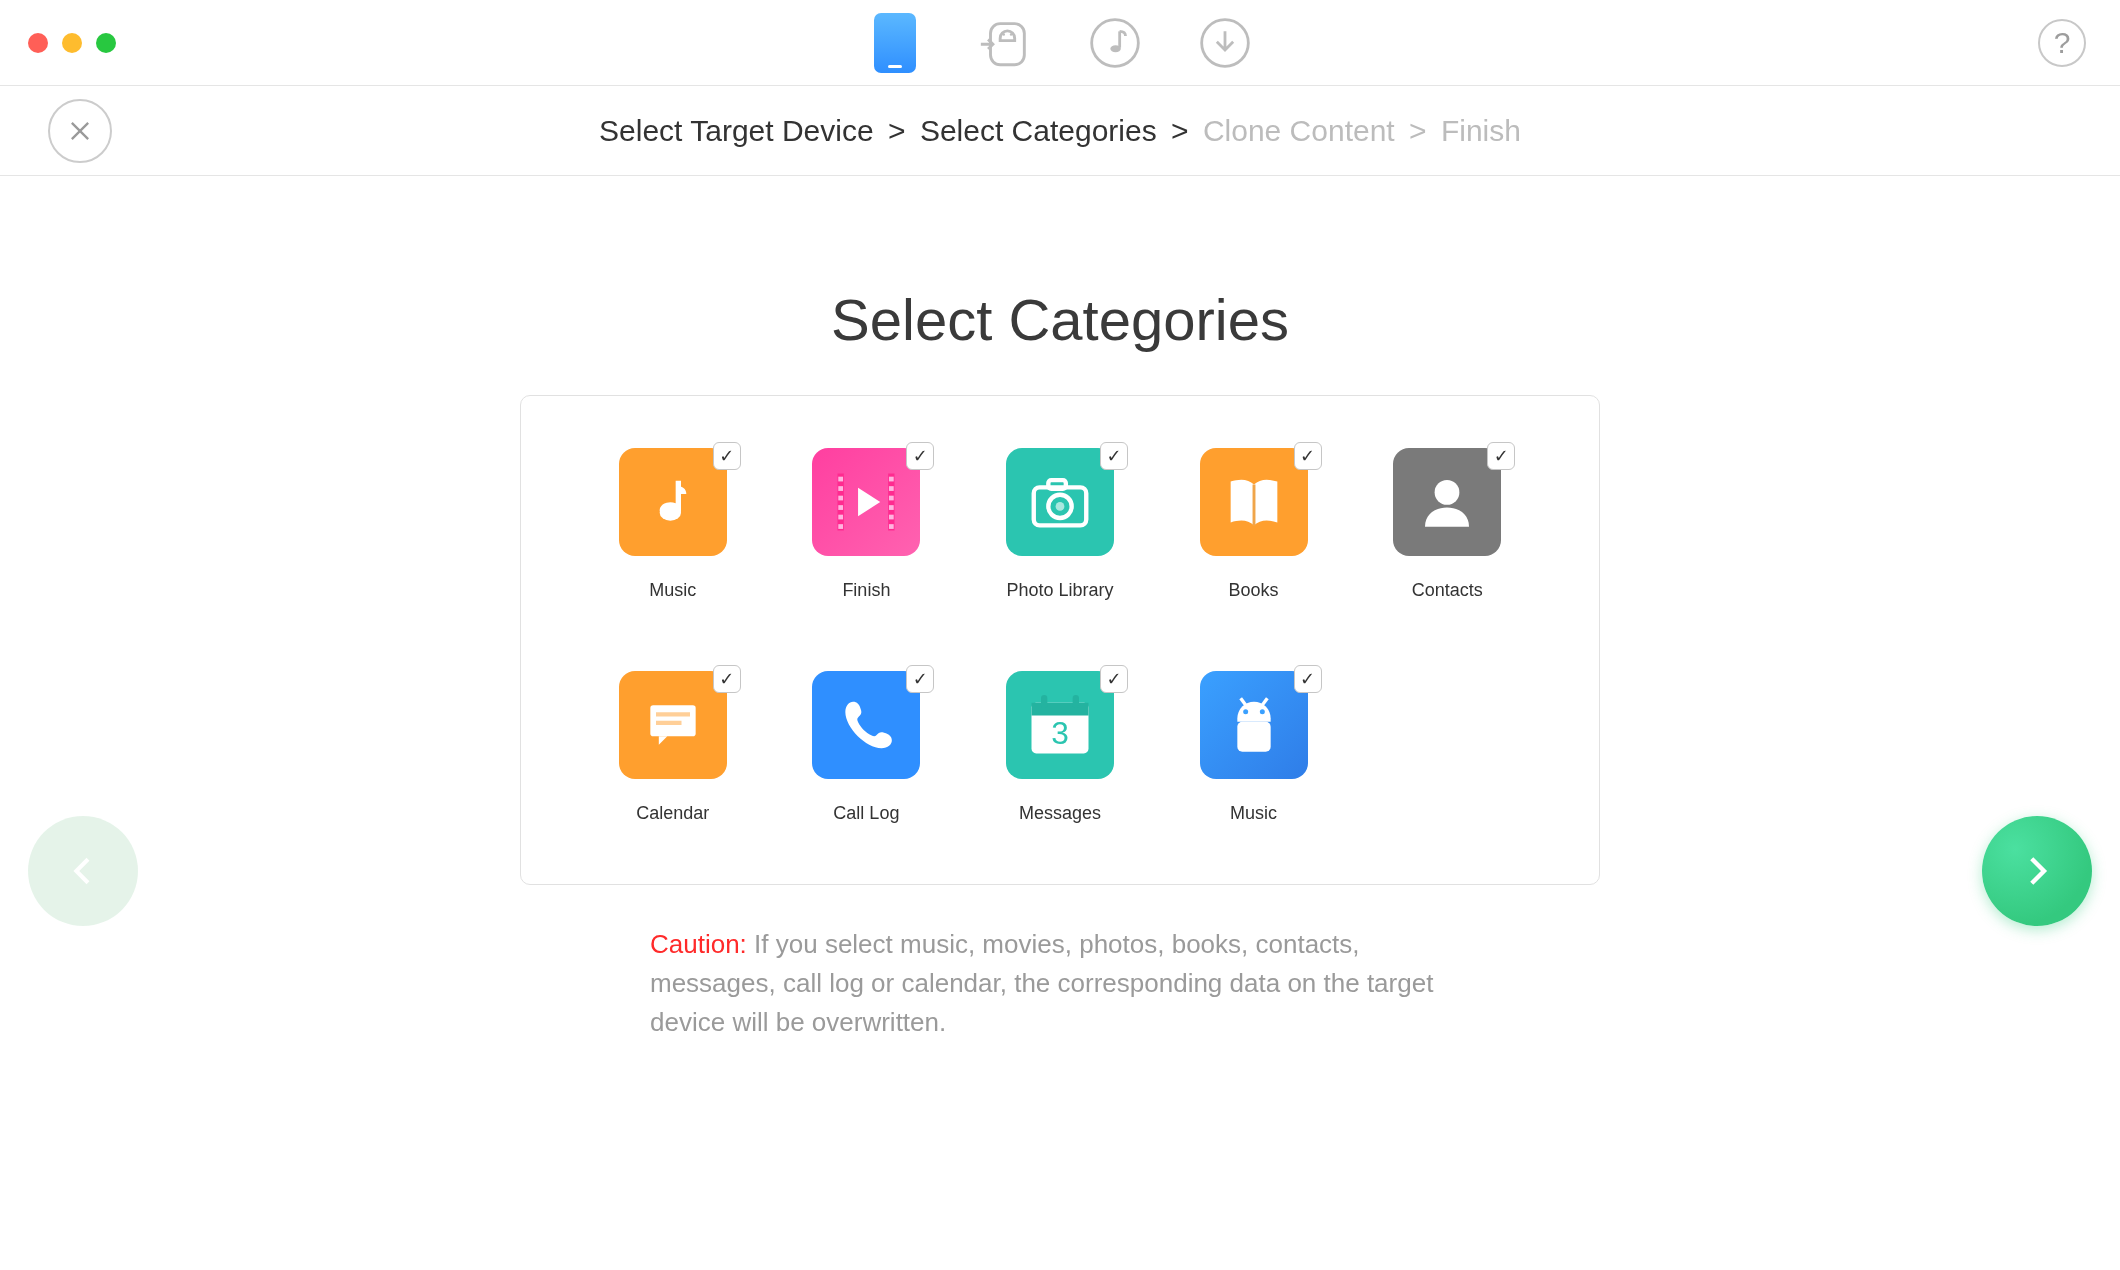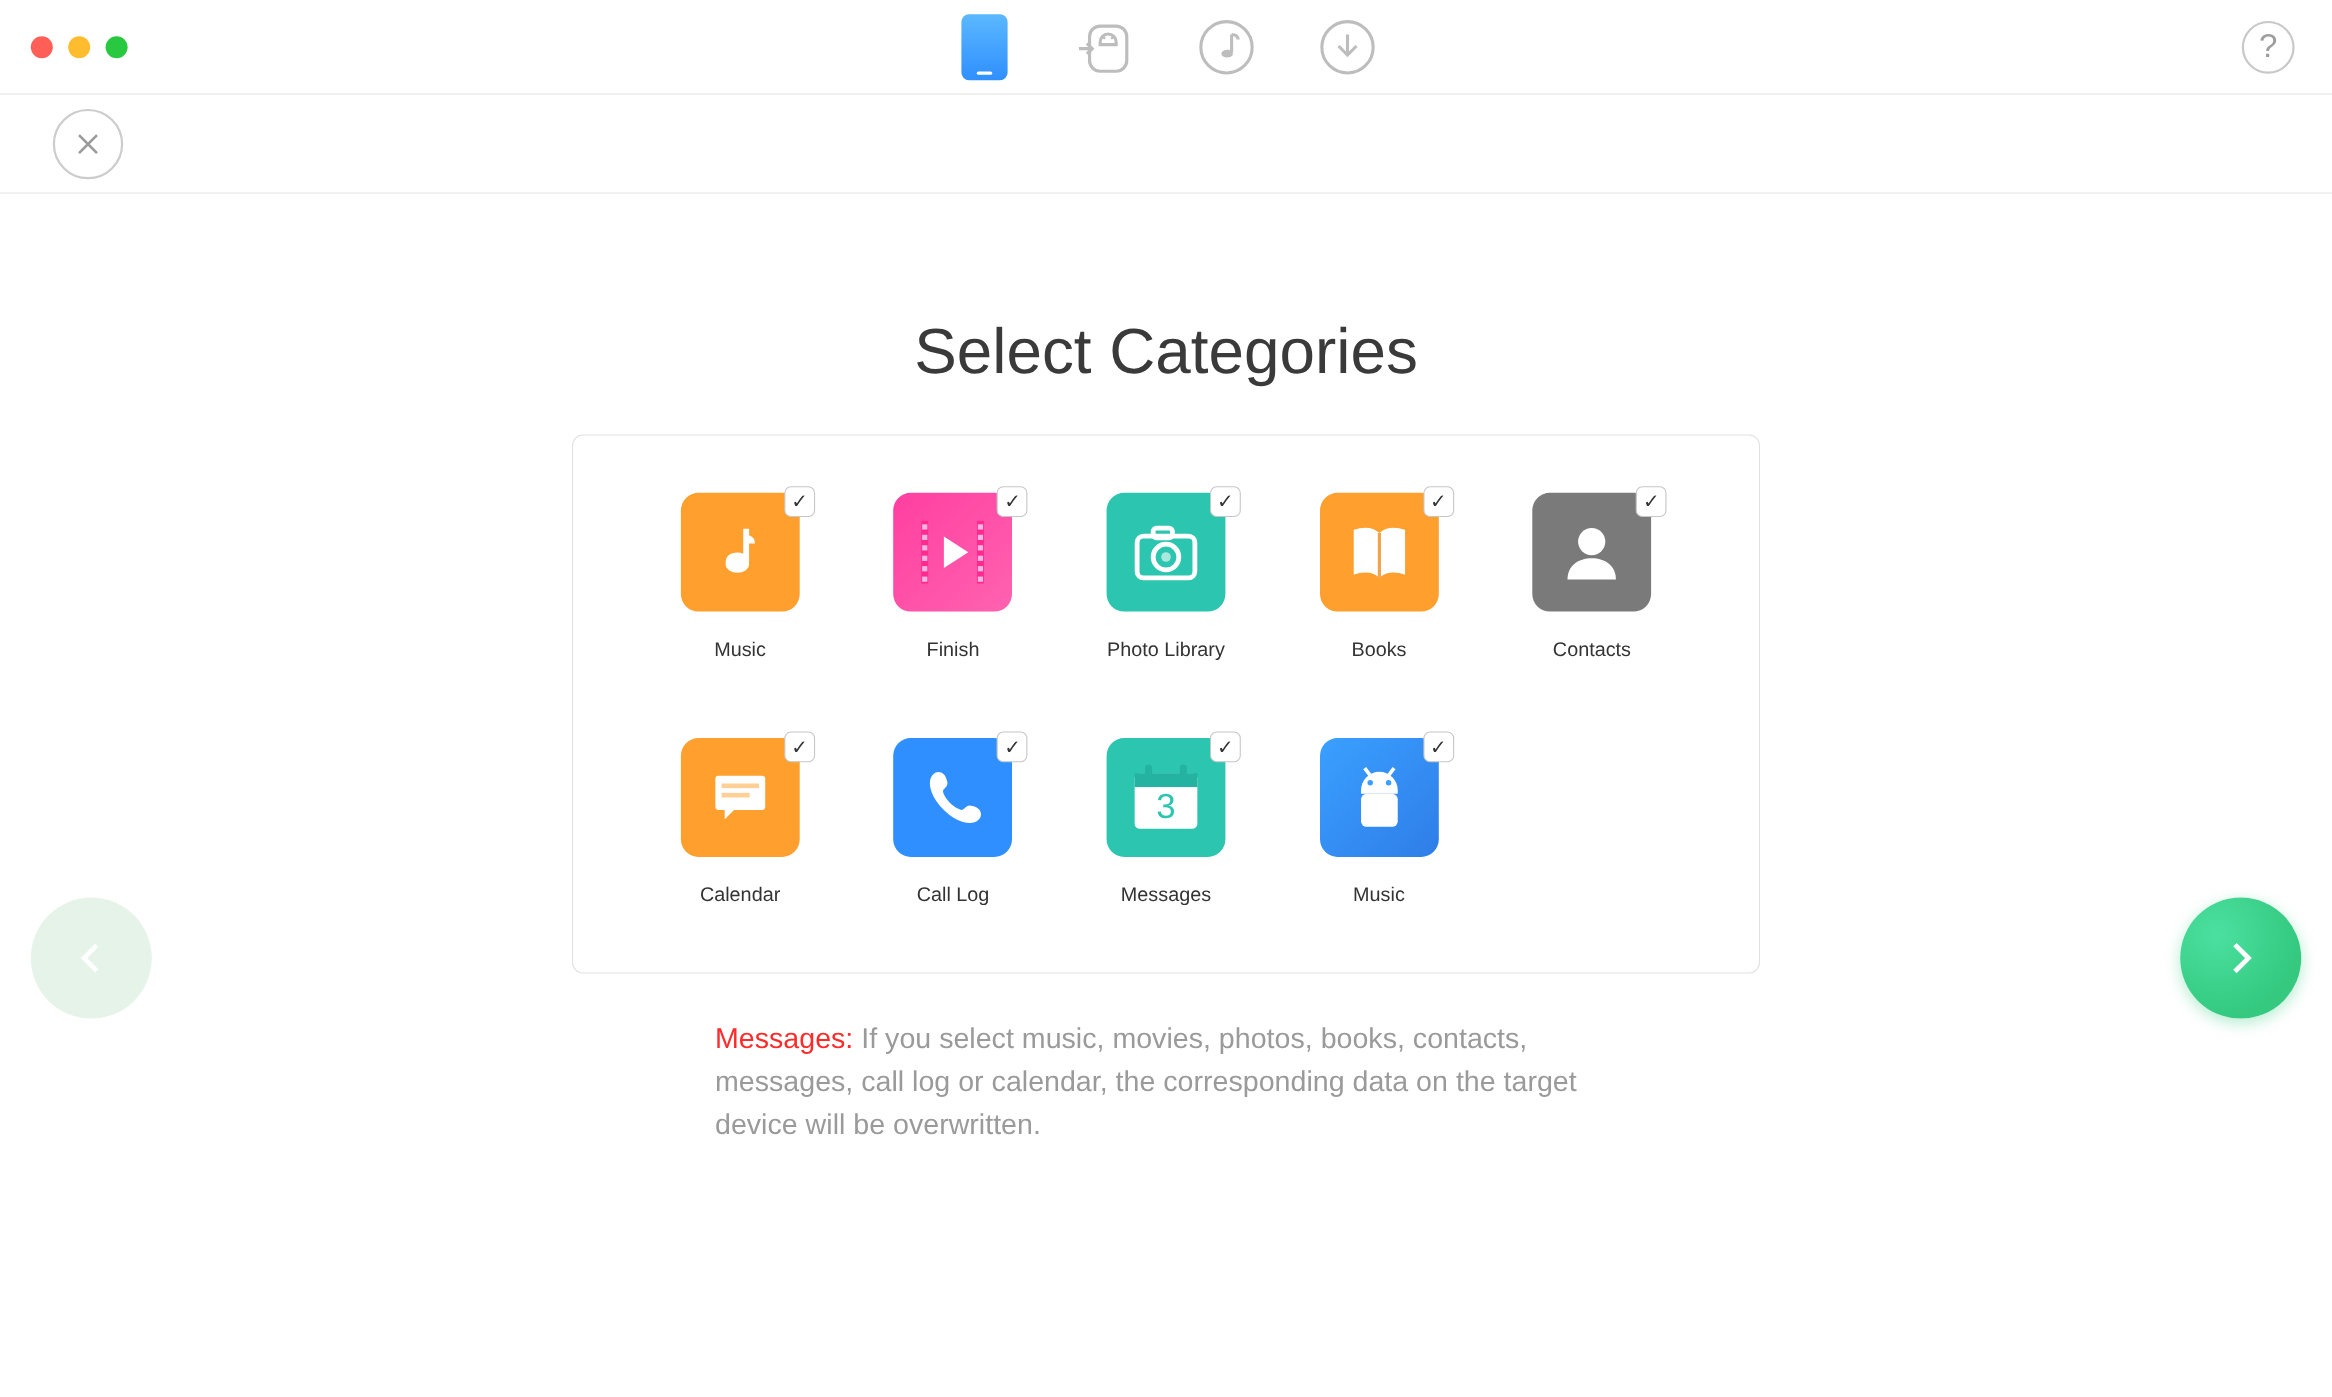--- a/index.html
+++ b/index.html
@@ -85,20 +85,29 @@
     <span>?</span>
   </div>
 </div>
 <div class="divider"></div>
 
 <div class="subheader">
   <div class="close-circle">
     <svg width="28" height="28" viewBox="0 0 24 24" stroke="#9a9a9a" stroke-width="2" fill="none">
         <path d="M5 5l14 14M19 5L5 19"></path>
       </svg>
+  </div>
+  <div class="breadcrumb">
+    <span>Select Target Device</span>
+    <span class="sep">&gt;</span>
+    <span>Select Categories</span>
+    <span class="sep">&gt;</span>
+    <span class="inactive">Clone Content</span>
+    <span class="sep inactive">&gt;</span>
+    <span class="inactive">Finish</span>
   </div>
 </div>
 
 <div class="main">
   <div class="page-title">Select Categories</div>
 
   <div class="category-panel">
     <div class="grid">
 
       <div class="cat">
@@ -222,21 +231,21 @@
           </svg>
           <div class="check">✓</div>
         </div>
         <div class="cat-label">Music</div>
       </div>
 
     </div>
   </div>
 
   <div class="caution">
-    <span class="caution-label">Messages:</span><span>  If you select music, movies, photos, books, contacts, messages, call log or calendar, the corresponding data on the target device will be overwritten.</span>
+    <span class="caution-label">Caution:</span><span>  If you select music, movies, photos, books, contacts, messages, call log or calendar, the corresponding data on the target device will be overwritten.</span>
   </div>
 
   <div class="nav-circle nav-prev">
     <svg width="40" height="40" viewBox="0 0 24 24" fill="none" stroke="#fff" stroke-width="2.5">
         <path d="M15 5l-7 7 7 7"></path>
       </svg>
   </div>
   <div class="nav-circle nav-next">
     <svg width="42" height="42" viewBox="0 0 24 24" fill="none" stroke="#fff" stroke-width="2.5">
         <path d="M9 5l7 7-7 7"></path>

